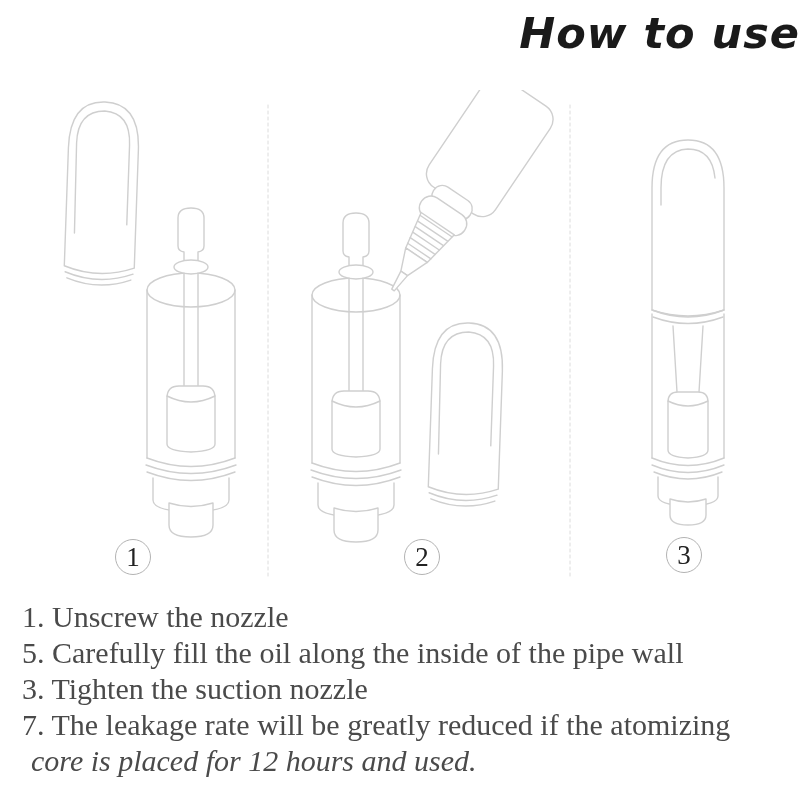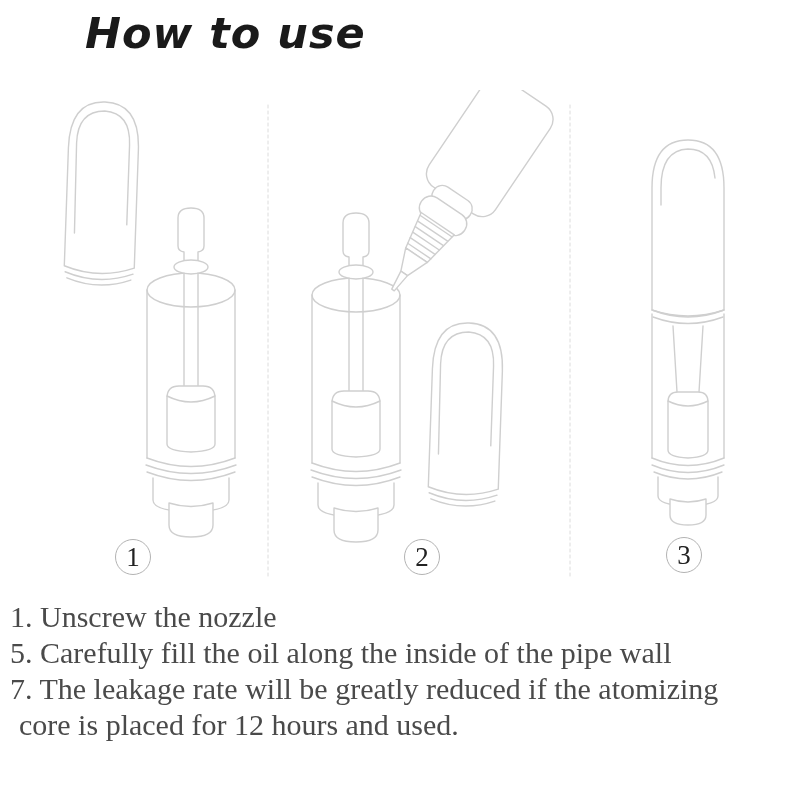--- a/index.html
+++ b/index.html
@@ -7,21 +7,21 @@
     width:800px; height:800px;
     background:#ffffff;
     overflow:hidden;
     position:relative;
     font-family:"Liberation Serif", serif;
   }
   .canvas { position:absolute; top:0; left:0; width:800px; height:800px; background:var(--background,#fff); }
 
   .title {
     position:absolute; top:8px; left:0; width:800px;
-    text-align:left; text-indent:85px;
+    text-align:right; text-indent:85px;
     font-family:"DejaVu Sans", sans-serif;
     font-style:italic; font-weight:600;
     font-size:43px; letter-spacing:1px;
     color:var(--title-text,#1a1a1a);
     white-space:nowrap;
   }
 
   .illus { position:absolute; top:90px; left:0; width:800px; height:490px; }
 
   .badge {
@@ -35,22 +35,22 @@
     background:#fff;
     box-sizing:border-box;
   }
 
   .instructions {
     position:absolute; left:10px; top:599px; width:786px;
     font-family:"Liberation Serif", serif;
     font-size:30px; line-height:36px;
     color:var(--instruction-text,#4a4a4a);
   }
-  .iline { white-space:nowrap; }
-  .iline.cont { padding-left:9px; }
+  .iline { white-space:nowrap;margin-left:12px; }
+  .iline.cont { padding-left:9px;font-style:italic; }
 </style>
 </head>
 <body>
 
 <div class="canvas">
 
   <div class="title">How to use</div>
 
   <svg class="illus" viewBox="0 0 800 490" style="stroke:var(--line-art,#cfcfcf); fill:none; stroke-width:1.4; stroke-linecap:round; stroke-linejoin:round">
     <defs>
@@ -125,17 +125,18 @@
   <div class="badge" style="left:404px; top:539px;">
     <span>2</span>
   </div>
   <div class="badge" style="left:666px; top:537px;">
     <span>3</span>
   </div>
 
   <div class="instructions">
     <div class="iline">1. Unscrew the nozzle</div>
     <div class="iline">5. Carefully fill the oil along the inside of the pipe wall</div>
+    <div class="iline">3. Tighten the suction nozzle</div>
     <div class="iline">7. The leakage rate will be greatly reduced if the atomizing</div>
     <div class="iline cont">core is placed for 12 hours and used.</div>
   </div>
 
 </div>
 
 </body></html>

